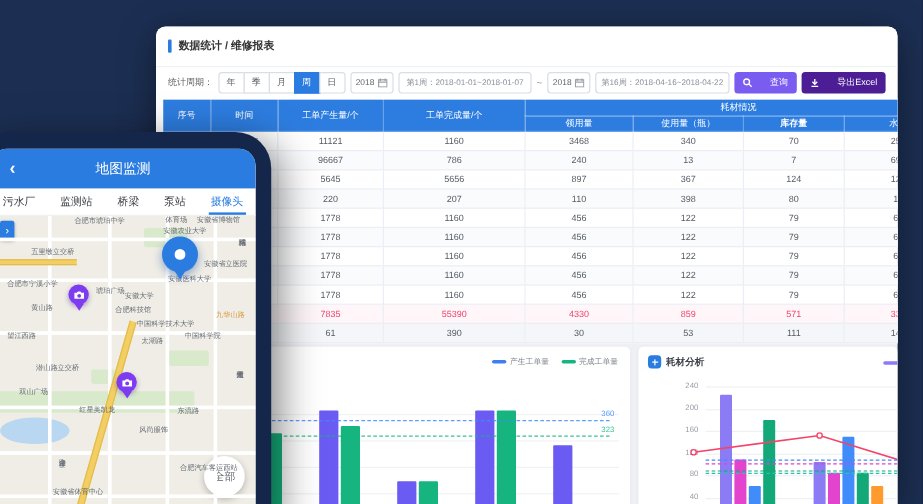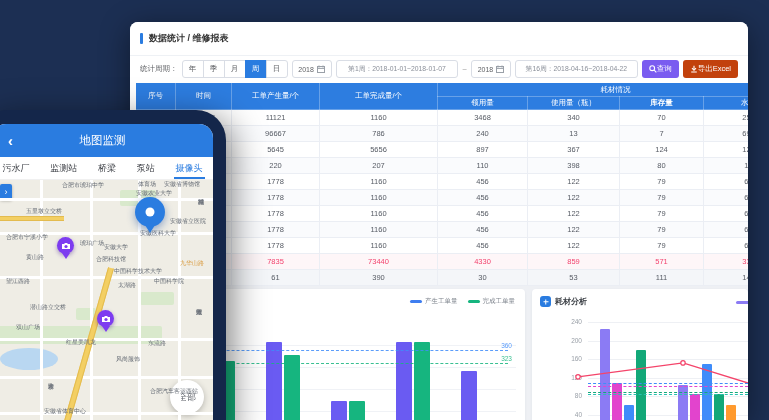--- a/index.html
+++ b/index.html
@@ -20,23 +20,23 @@
     border:1px solid #d9dde5;margin-left:-1px;background:#fff;cursor:pointer;}
   .seg-item:first-child{border-radius:3px 0 0 3px;margin-left:0;}
   .seg-item:last-child{border-radius:0 3px 3px 0;}
   .seg-item.active{background:#2a7ce0;border-color:#2a7ce0;color:#fff;}
   .ybox{width:42px;height:18px;border:1px solid #d9dde5;border-radius:3px;display:flex;align-items:center;
     justify-content:center;gap:3px;font-size:7px;color:#606266;background:#fff;}
   .wbox{height:18px;border:1px solid #d9dde5;border-radius:3px;display:flex;align-items:center;
     justify-content:center;font-size:6.8px;color:#8a8f99;background:#fff;padding:0 4px;white-space:nowrap;}
   .sep{font-size:8px;color:#999;}
   .btn{height:18px;border:none;border-radius:3px;color:#fff;font-size:7.5px;display:flex;align-items:center;
-    gap:0;padding:0 7px;cursor:pointer;white-space:nowrap;}
+    gap:15px;padding:0 7px;cursor:pointer;white-space:nowrap;}
   .btn-query{background:#7a5cf0;}
-  .btn-export{background:#c2410c;}
+  .btn-export{background:#4c1d95;}
 
   
   table.rpt{border-collapse:collapse;table-layout:fixed;width:658px;margin-left:5px;background:#fff;}
   table.rpt th{background:#2d7de0;color:#fff;font-weight:normal;font-size:7.5px;border:1px solid rgba(255,255,255,.28);height:14px;padding:0;}
   table.rpt td{font-size:7.5px;color:#565b64;text-align:center;height:16px;padding:0;border:1px solid #ebeef4;}
   table.rpt tbody tr:nth-child(even) td{background:#fafbfd;}
   tr.total td{color:#f2436e;background:#fef6f8 !important;}
   tr.avg td{background:#f4f6f9 !important;}
 
   
@@ -273,21 +273,21 @@
                 <td>1778</td>
                 <td>1160</td>
                 <td>456</td>
                 <td>122</td>
                 <td>79</td>
                 <td>67</td>
               </tr>
               <tr class="total">
                 <td colspan="2">合计</td>
                 <td>7835</td>
-                <td>73440</td>
+                <td>55390</td>
                 <td>4330</td>
                 <td>859</td>
                 <td>571</td>
                 <td>334</td>
               </tr>
               <tr class="avg">
                 <td colspan="2">平均值</td>
                 <td>61</td>
                 <td>390</td>
                 <td>30</td>

